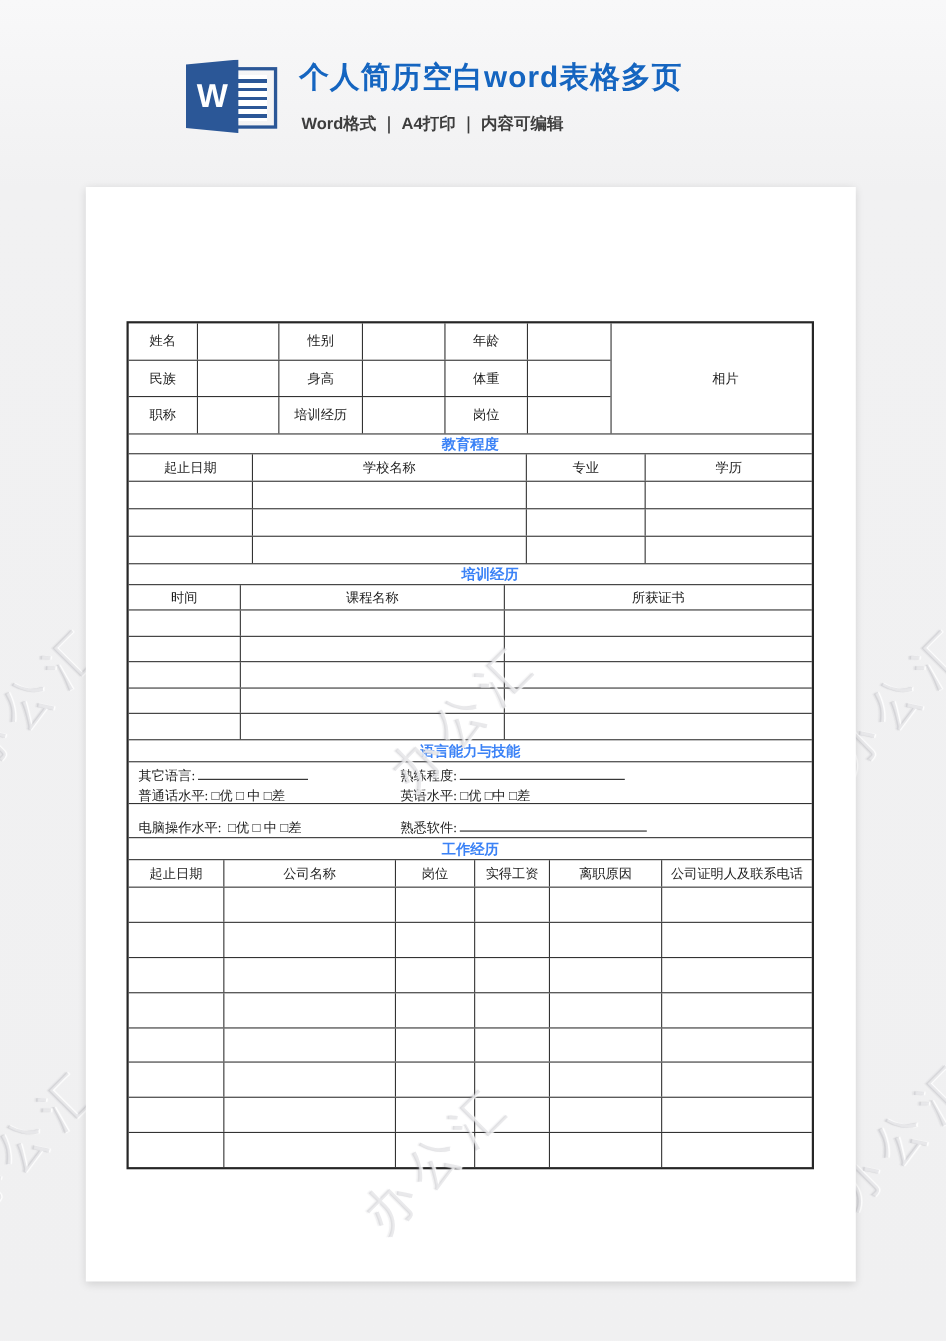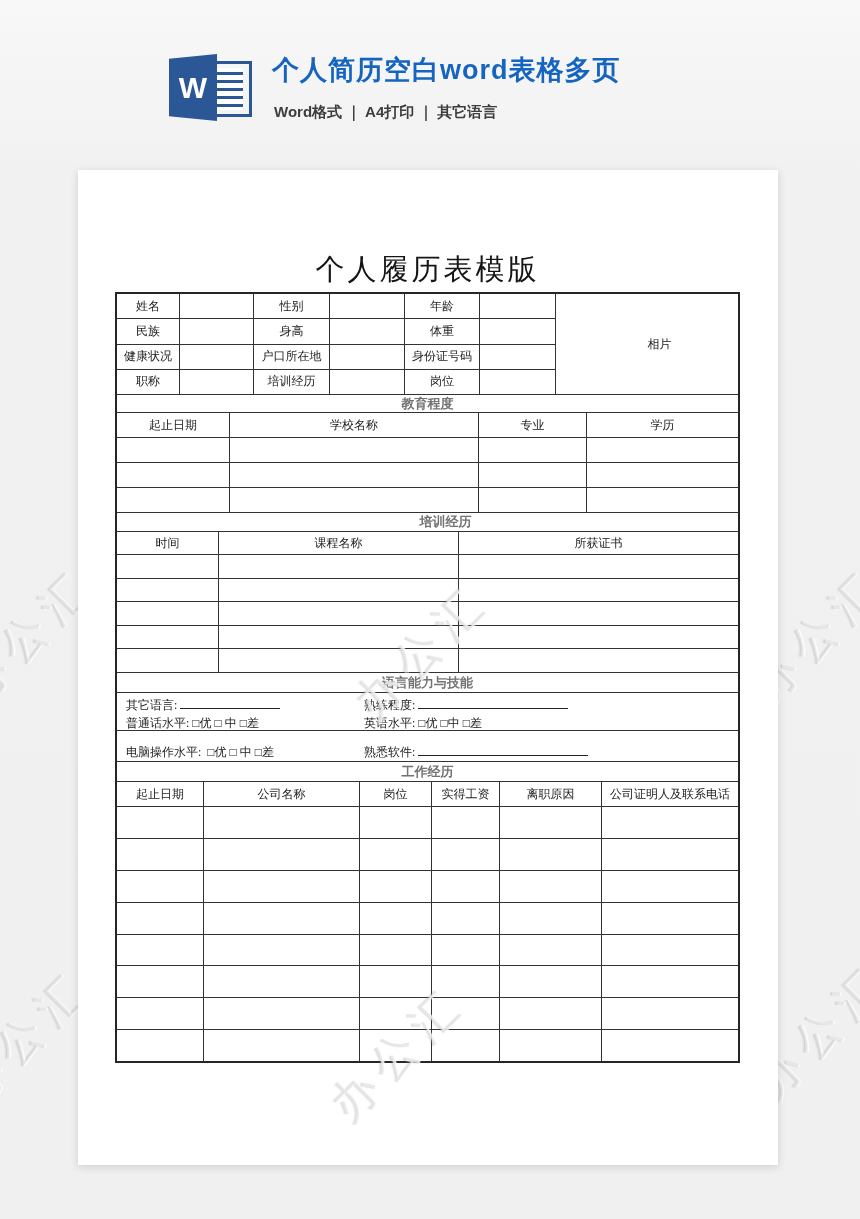--- a/index.html
+++ b/index.html
@@ -76,21 +76,21 @@
   .p-left { width:438px; display:flex; flex-direction:column;text-align:center; }
   .p-row { flex:1; display:flex; border-bottom:1px solid #333; }
   .p-row:last-child { border-bottom:none; }
   .pw1{width:63px;} .pw2{width:74px;} .pw3{width:76px;font-family:Liberation Serif, serif;} .pw4{width:75px;} .pw5{width:75px;} .pw6{width:75px;}
   .photo { flex:1; border-left:1px solid #333; display:flex; align-items:center; justify-content:center;padding-left:25px; }
 
   
   .sec {
     display:flex; align-items:center; justify-content:center;
     font-family:"Liberation Sans",sans-serif; font-weight:bold; font-size:13px;
-    border-bottom:1px solid #333; color:#737373;
+    border-bottom:1px solid #333; color:#3b82f6;
   }
   .sec.edu{height:18px;} .sec.train{height:19px;padding-left:36px;} .sec.lang{height:20px;} .sec.work{height:20px;}
 
   
   .row { display:flex; border-bottom:1px solid #333; }
   .hdr-edu { height:25px; } .hdr-train { height:23px; } .hdr-work { height:25px; }
   .edu-rows { height:75px; display:flex; flex-direction:column; }
   .train-rows { height:118px; display:flex; flex-direction:column; }
   .work-rows { height:254px; display:flex; flex-direction:column; }
   .edu-rows .row, .train-rows .row, .work-rows .row { flex:1; }
@@ -115,24 +115,23 @@
 <span class="wm back" style="left:28px;  top:636px;">办公汇</span>
 <span class="wm back" style="left:818px; top:636px;">办公汇</span>
 <span class="wm back" style="left:24px;  top:1038px;">办公汇</span>
 <span class="wm back" style="left:822px; top:1032px;">办公汇</span>
 
 <div class="word-icon">
   <div class="sheet"></div>
   <div class="flag">W</div>
 </div>
 <div class="hdr-title">个人简历空白word表格多页</div>
-<div class="hdr-sub">Word格式 ｜ A4打印 ｜ 其它语言</div>
+<div class="hdr-sub">Word格式 ｜ A4打印 ｜ 内容可编辑</div>
 
 <div class="page">
-  <div class="doc-title">个人履历表模版</div>
 
   <div class="rtable">
 
     <div class="personal">
       <div class="p-left">
         <div class="p-row">
           <div class="c pw1">姓名</div>
           <div class="c pw2"></div>
           <div class="c pw3">性别</div>
           <div class="c pw4"></div>
@@ -141,28 +140,20 @@
         </div>
         <div class="p-row">
           <div class="c pw1">民族</div>
           <div class="c pw2"></div>
           <div class="c pw3">身高</div>
           <div class="c pw4"></div>
           <div class="c pw5">体重</div>
           <div class="c pw6"></div>
         </div>
         <div class="p-row">
-          <div class="c pw1">健康状况</div>
-          <div class="c pw2"></div>
-          <div class="c pw3">户口所在地</div>
-          <div class="c pw4"></div>
-          <div class="c pw5">身份证号码</div>
-          <div class="c pw6"></div>
-        </div>
-        <div class="p-row">
           <div class="c pw1">职称</div>
           <div class="c pw2"></div>
           <div class="c pw3">培训经历</div>
           <div class="c pw4"></div>
           <div class="c pw5">岗位</div>
           <div class="c pw6"></div>
         </div>
       </div>
       <div class="photo">相片</div>
     </div>

